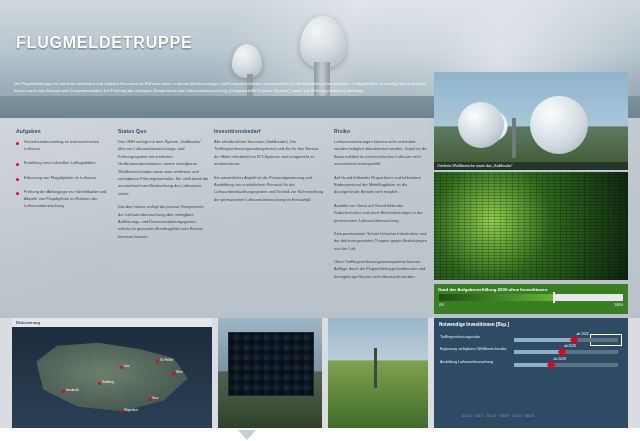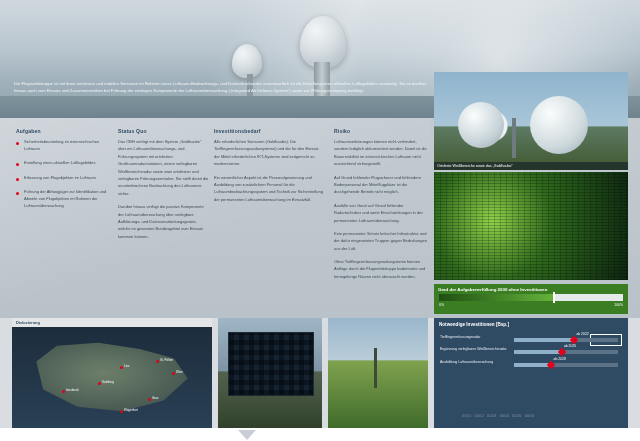--- a/index.html
+++ b/index.html
@@ -169,20 +169,21 @@
 
 <div id="page">
 
   <div class="top-photo">
     <div class="cloudstreak"></div>
     <div class="radome r1"></div>
     <div class="radome r2"></div>
     <div class="tower"></div>
     <div class="mast"></div>
     <div class="ground"></div>
+    <div class="title">FLUGMELDETRUPPE</div>
     <div class="intro">Die Flugmeldetruppe ist mit ihren ortsfesten und mobilen Sensoren im Rahmen eines Luftraum-Beobachtungs- und Kontrollverbundes verantwortlich für die Erstellung eines aktuellen Luftlagebildes zuständig. Sie ist darüber hinaus auch zum Einsatz und Zusammenwirken bei Führung der wichtigen Komponente der Luftraumüberwachung („Integrated Air Defence System“) sowie zur Wirkungsverlegung befähigt.</div>
   </div>
 
   <div class="panel"></div>
 
   <div class="col c1">
     <div class="colhead">Aufgaben</div>
     <ul class="bullets">
       <li>Sicherheitsbeurteilung im österreichischen Luftraum</li>
       <li>Erstellung eines aktuellen Luftlagebildes</li>

